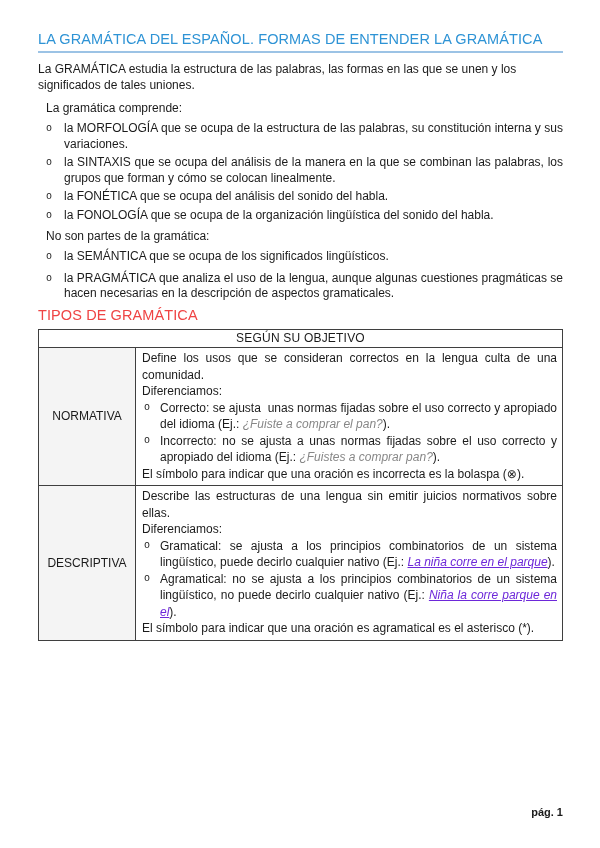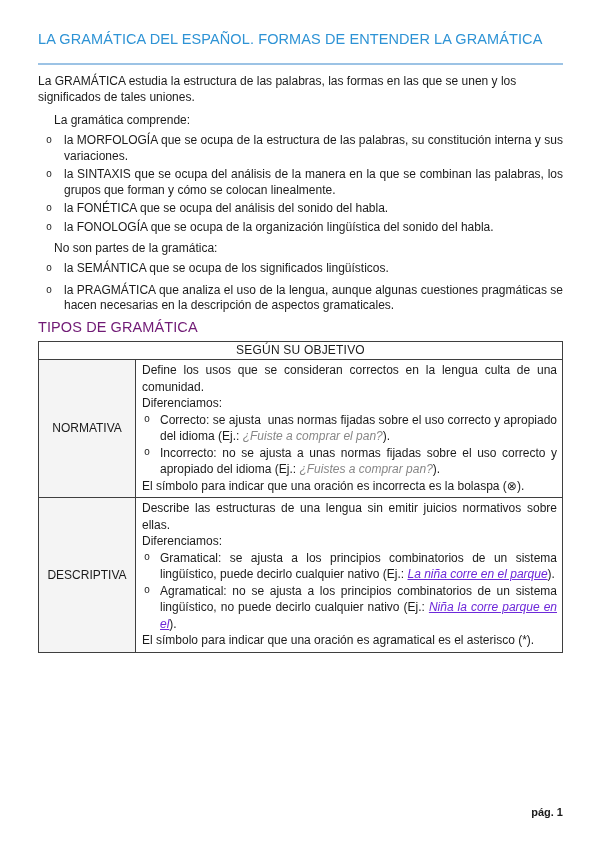--- a/index.html
+++ b/index.html
@@ -21,35 +21,35 @@
     text-align: center;
     line-height: 29px;
     letter-spacing: .2px;
     margin: 0 0 10px 0;
   }
   .h1 {
     font-size: 14.5px;
     color: #2e93d5;
     line-height: 19px;
     border-bottom: 2px solid #9cc3e5;
-    padding-bottom: 14px;
+    padding-bottom: 2px;
     margin: 0 0 6px 0;
     letter-spacing: .1px;
     font-weight: 400;
   }
   .h2 {
     font-size: 14.5px;
-    color: #701a75;
+    color: #ef4444;
     line-height: 17px;
     margin: 4px 0 5px 0;
     letter-spacing: .1px;
     font-weight: 400;
   }
   .body-p { font-size: 12px; line-height: 16px; margin: 8px 0 7px 0; }
-  .label-p { font-size: 12px; line-height: 16px; margin: 0 0 5px 16px; }
+  .label-p { font-size: 12px; line-height: 16px; margin: 0 0 5px 8px; }
   .blist { margin: 0 0 5px 0; }
   .bitem { display: flex; margin: 0 0 3px 0; font-size: 12px; line-height: 15.5px; }
   .bmark {
     flex: 0 0 18px; margin-left: 8px;
     font-family: "Liberation Mono", "DejaVu Sans Mono", monospace;
     font-size: 10px; line-height: 15.5px; color: #1b1b1b;
   }
   .btext { flex: 1; text-align: justify; }
   table.gtable {
     width: 100%;

